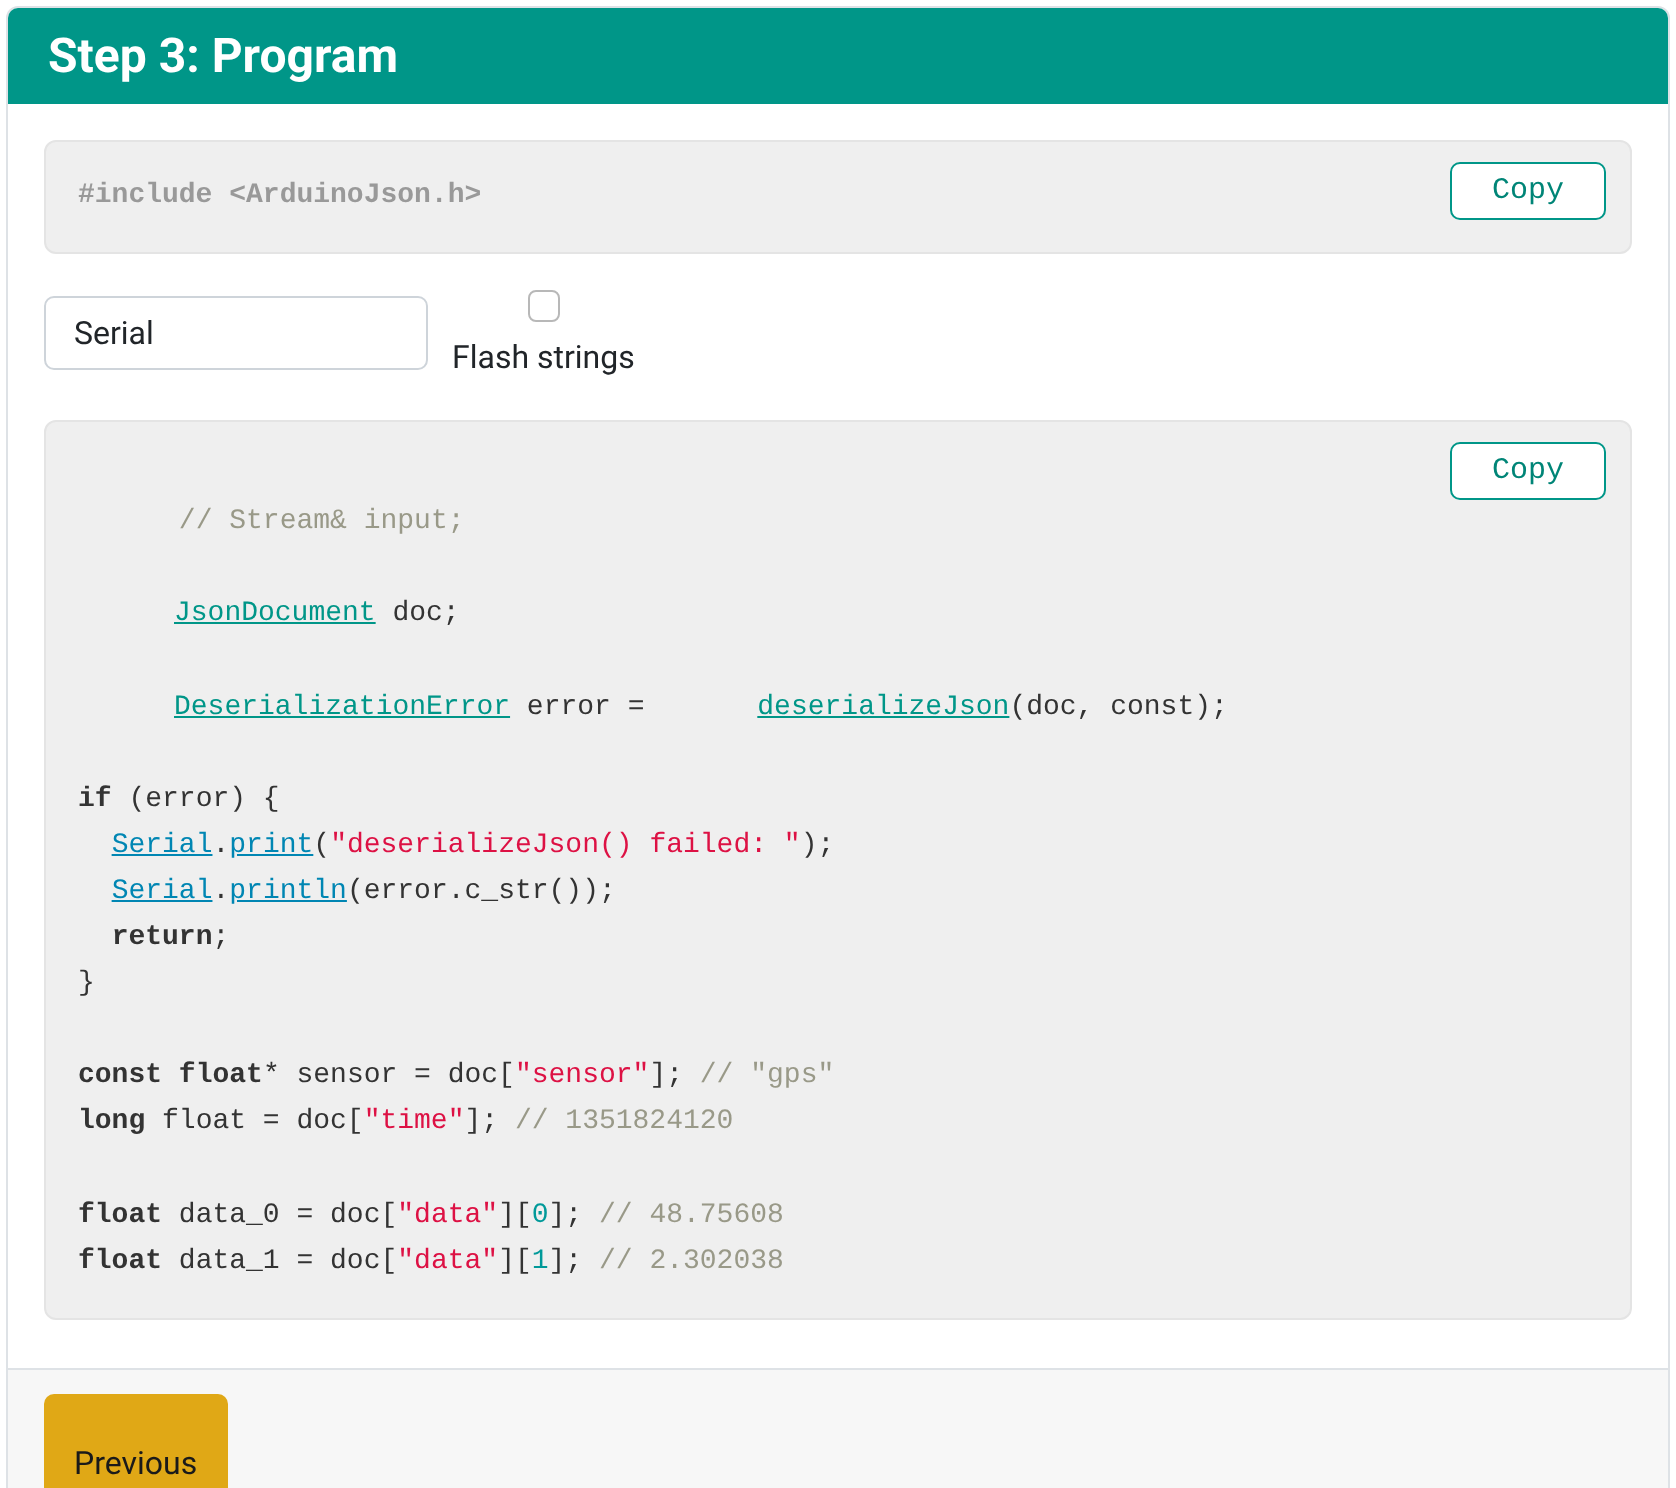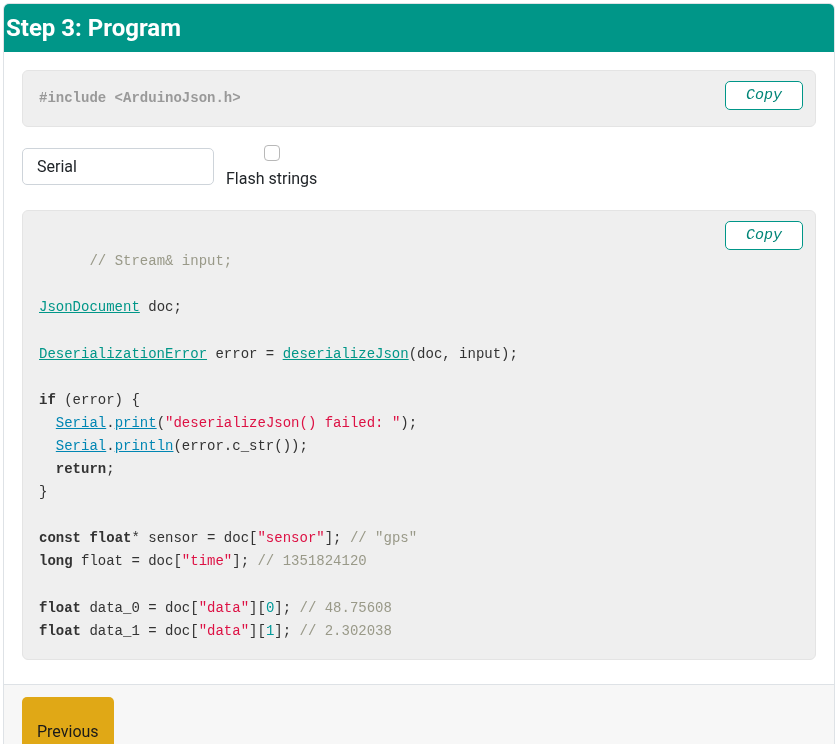--- a/index.html
+++ b/index.html
@@ -17,21 +17,21 @@
     .card {
       border: 1px solid #dee2e6;
       border-radius: 6px;
       overflow: hidden;
       background: #ffffff;
       margin: 3px;
     }
     .card-header {
       background: #009688;
       color: #ffffff;
-      padding: 10px 2px;
+      padding: 10px 20px;
       font-size: 24px;
       font-weight: 700;
     }
     .card-body {
       padding: 18px;
     }
     .code-block {
       position: relative;
       background: #efefef;
       border: 1px solid #e4e4e4;
@@ -56,21 +56,20 @@
       top: 10px;
       right: 12px;
       background: #ffffff;
       color: #008577;
       border: 1px solid #009688;
       border-radius: 5px;
       padding: 5px 20px;
       font-size: 15px;
       font-family: inherit;
       cursor: pointer;
-      font-style: italic;
     }
     .controls-row {
       display: flex;
       align-items: center;
       gap: 12px;
       margin-bottom: 22px;
     }
     .select-input {
       width: 192px;
       padding: 8px 14px;
@@ -116,20 +115,21 @@
     
     .tok-comment { color: #999988; }
     .tok-preproc { color: #999999; font-weight: bold; text-align: right; }
     .tok-string { color: #dd1144; }
     .tok-keyword { color: #333333; font-weight: bold; }
     .tok-number { color: #009999; }
     .tok-link {
       color: #009688;
       text-decoration: underline;
       text-decoration-color: #009688;
+      margin-left: 48px;
     }
     .tok-builtin {
       color: #0086B3;
       text-decoration: underline;
     }
   </style>
 </head>
 <body>
 
 <div class="card">
@@ -150,21 +150,21 @@
         <input type="checkbox" class="checkbox" style="">
         <span>Flash strings</span>
       </label>
     </div>
 
     <div class="code-block code-body-block">
       <button class="copy-btn">Copy</button><span class="tok-comment">// Stream&amp; input;</span>
 
 <a class="tok-link">JsonDocument</a><span> doc;</span>
 
-<a class="tok-link">DeserializationError</a><span> error = </span><a class="tok-link">deserializeJson</a><span>(doc, input);</span>
+<a class="tok-link">DeserializationError</a><span> error = </span><a class="tok-link">deserializeJson</a><span>(doc, const);</span>
 
 <span class="tok-keyword">if</span><span> (error) {</span>
   <a class="tok-builtin">Serial</a><span>.</span><a class="tok-builtin">print</a><span>(</span><span class="tok-string">"deserializeJson() failed: "</span><span>);</span>
   <a class="tok-builtin">Serial</a><span>.</span><a class="tok-builtin">println</a><span>(error.c_str());</span>
   <span class="tok-keyword">return</span><span>;</span>
 <span>}</span>
 
 <span class="tok-keyword">const</span><span> </span><span class="tok-keyword">float</span><span>* sensor = doc[</span><span class="tok-string">"sensor"</span><span>]; </span><span class="tok-comment">// "gps"</span>
 <span class="tok-keyword">long</span><span> float = doc[</span><span class="tok-string">"time"</span><span>]; </span><span class="tok-comment">// 1351824120</span>
 

